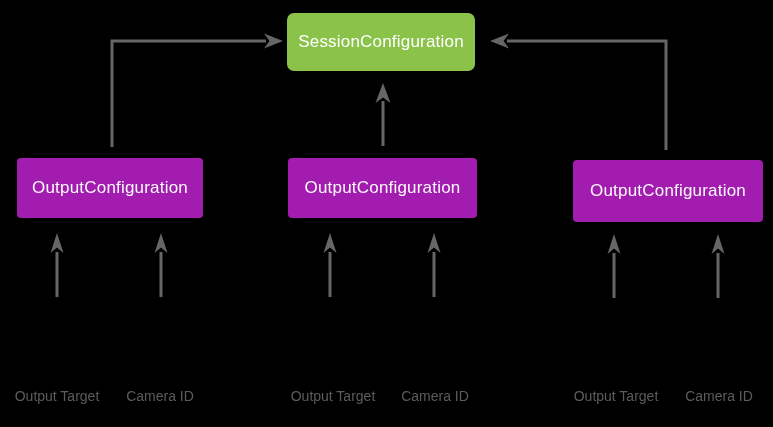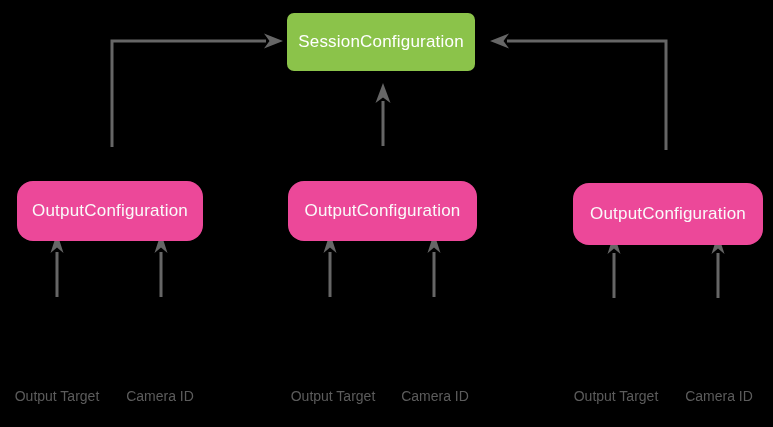--- a/index.html
+++ b/index.html
@@ -44,23 +44,22 @@
   .session-box {
     left: 287px;
     top: 13px;
     width: 188px;
     height: 58px;
     background: #8bc34a;
     border-radius: 7px;
     color: #ffffff;
   }
   .output-box {
-    background: #ec4899;
-    border-radius: 16px;
-    margin-top: 23px;
+    background: #a21caf;
+    border-radius: 4px;
   }
   .output-box-0 { left: 17px;  top: 158px; width: 186px; height: 60px; }
   .output-box-1 { left: 288px; top: 158px; width: 189px; height: 60px; }
   .output-box-2 { left: 573px; top: 160px; width: 190px; height: 62px; }
   .input-label {
     position: absolute;
     top: 388px;
     width: 130px;
     text-align: center;
     color: #5c5c5c;

